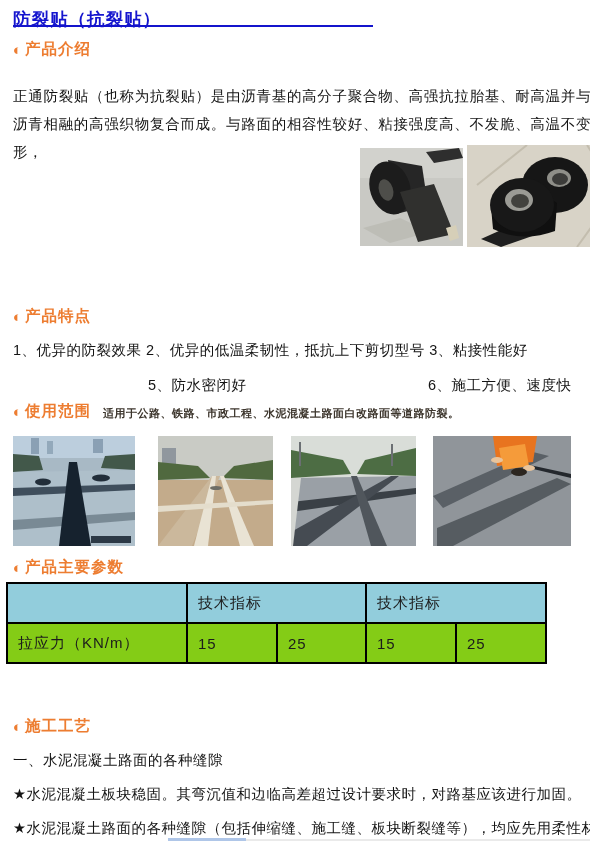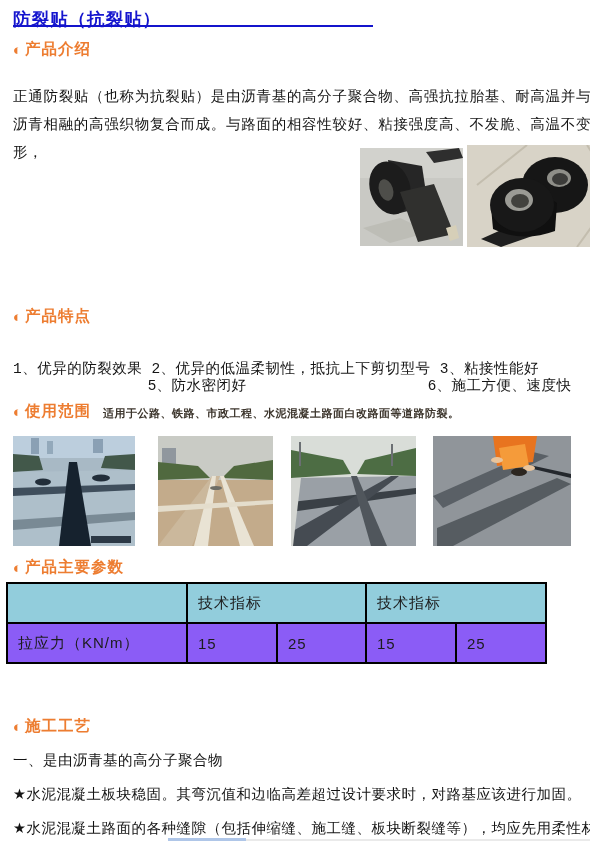--- a/index.html
+++ b/index.html
@@ -20,21 +20,21 @@
   .nowrap{white-space:nowrap;text-align:left;}
   .note{position:absolute;font-size:11px;font-weight:bold;color:#3c352c;white-space:nowrap;letter-spacing:.5px;}
   
   .photo{position:absolute;overflow:hidden;}
   .photo svg{display:block;}
   
   .ptable{position:absolute;left:6px;top:582px;border-collapse:collapse;table-layout:fixed;}
   .ptable td{border:2px solid #000;height:38px;padding:0 12px 0 10px;font-size:15px;color:#1c1c1c;
              vertical-align:middle;letter-spacing:1px;}
   .ptable .hdr{background:#92CDDC;}
-  .ptable .gray{background:#8b5cf6;}
+  .ptable .gray{background:#84cc16;}
   
   .scroll-thumb{position:absolute;left:604px;top:337px;width:6px;height:22px;background:#7EA6DB;}
   .bottom-blue{position:absolute;left:168px;top:838px;width:78px;height:3px;background:#AFC6E8;}
   .bottom-gray{position:absolute;left:246px;top:839px;width:354px;height:2px;background:#EAEAEA;}
 </style>
 </head>
 <body>
 
 <div class="doc">
 
@@ -74,21 +74,21 @@
       <path d="M24 62 Q55 30 90 58 L88 86 Q55 98 26 84 Z" fill="#101010"></path>
       <ellipse cx="55" cy="60" rx="32" ry="27" fill="#181818"></ellipse>
       <ellipse cx="52" cy="55" rx="14" ry="11" fill="#9b9b95"></ellipse>
       <ellipse cx="53" cy="56" rx="9" ry="7" fill="#42423e"></ellipse>
     </svg>
   </div>
 
   <div class="h2" style="top:306px;">
     <span class="bullet">◐</span><span>产品特点</span>
   </div>
-  <div class="txt nowrap" style="left:13px;top:355px;font-family:Liberation Mono, monospace;">1、优异的防裂效果 2、优异的低温柔韧性，抵抗上下剪切型号 3、粘接性能好</div>
+  <div class="txt nowrap" style="left:13px;top:336px;">1、优异的防裂效果 2、优异的低温柔韧性，抵抗上下剪切型号 3、粘接性能好</div>
   <div class="txt nowrap" style="left:148px;top:371px;">5、防水密闭好</div>
   <div class="txt nowrap" style="left:428px;top:371px;">6、施工方便、速度快</div>
 
   <div class="h2" style="top:401px;">
     <span class="bullet">◐</span><span>使用范围</span>
   </div>
   <div class="note" style="left:103px;top:406px;text-align:center;">适用于公路、铁路、市政工程、水泥混凝土路面白改路面等道路防裂。</div>
 
   <div class="photo" style="left:13px;top:436px;width:122px;height:110px;">
     <svg width="122" height="110" viewBox="0 0 122 110">
@@ -177,21 +177,21 @@
       <td class="gray">25</td>
       <td class="gray">15</td>
       <td class="gray">25</td>
     </tr>
   </tbody>
     </table>
 
   <div class="h2" style="top:716px;">
     <span class="bullet">◐</span><span>施工工艺</span>
   </div>
-  <div class="txt nowrap" style="left:13px;top:746px;">一、是由沥青基的高分子聚合物</div>
+  <div class="txt nowrap" style="left:13px;top:746px;">一、水泥混凝土路面的各种缝隙</div>
   <div class="txt nowrap" style="left:13px;top:780px;">★水泥混凝土板块稳固。其弯沉值和边临高差超过设计要求时，对路基应该进行加固。</div>
   <div class="txt nowrap" style="left:13px;top:814px;">★水泥混凝土路面的各种缝隙（包括伸缩缝、施工缝、板块断裂缝等），均应先用柔性材</div>
 
   <div class="scroll-thumb"></div>
   <div class="bottom-blue"></div>
   <div class="bottom-gray"></div>
 
 </div>
 
 </body></html>

